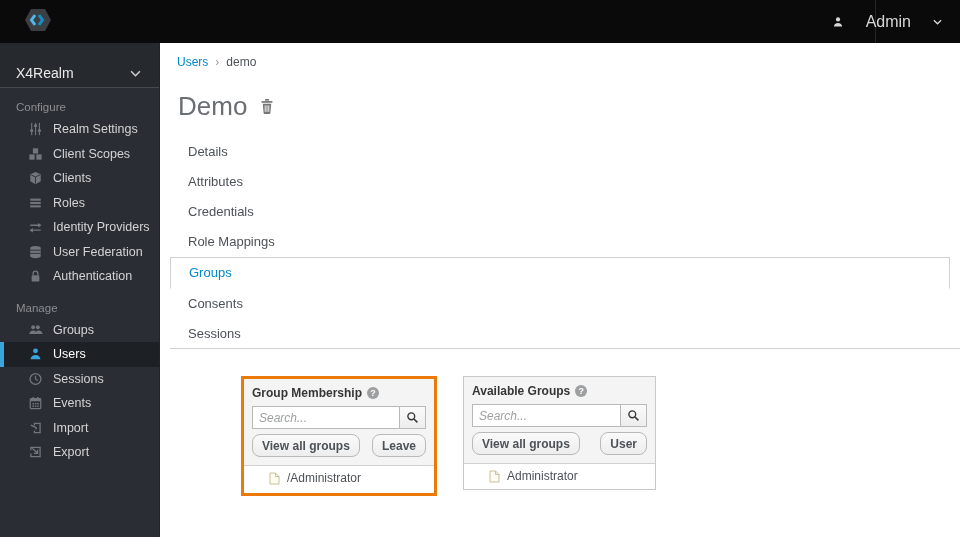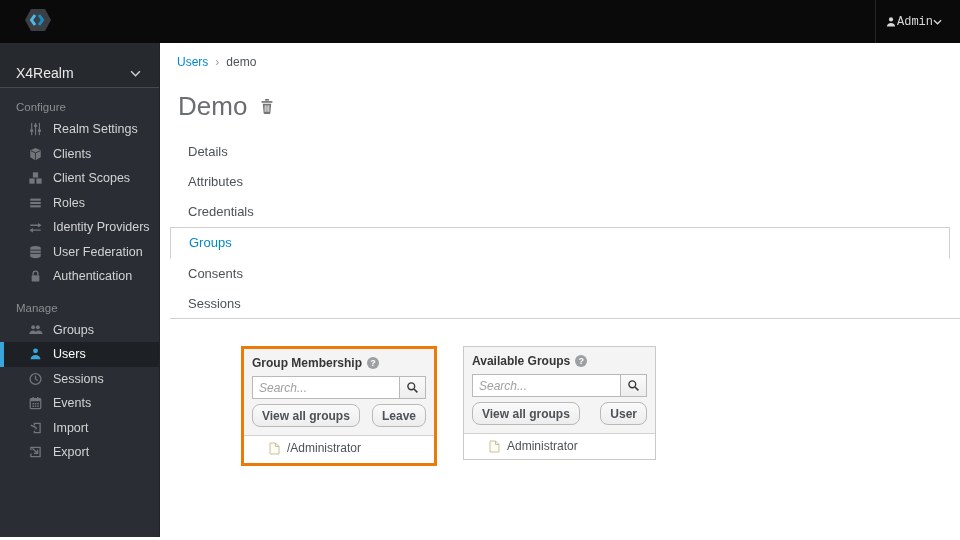--- a/index.html
+++ b/index.html
@@ -8,21 +8,21 @@
 
   
   .topbar { position:absolute; left:0; top:0; width:960px; height:43px;
             background:#0a0a0a; z-index:30; }
   .brand { position:absolute; left:25px; top:8px; display:flex; align-items:center; gap:6px; }
   .brand-text { color:#9fa1a4; font-size:18px; font-weight:bold; letter-spacing:1.5px;
                 background:linear-gradient(#c9cacd,#77797d); -webkit-background-clip:text;
                 background-clip:text; -webkit-text-fill-color:transparent; }
   .topbar-divider { position:absolute; left:875px; top:0; width:1px; height:43px; background:#262626; }
   .user-menu { position:absolute; right:18px; top:0; height:43px; display:flex;
-               align-items:center; gap:0; color:#d7d7d7; font-size:12px; cursor:pointer;font-family:Liberation Mono, monospace; }
+               align-items:center; gap:22px; color:#d7d7d7; font-size:16px; cursor:pointer; }
 
   
   .sidebar { position:absolute; left:0; top:43px; width:160px; height:494px;
              background:#2a2e34; z-index:20; border-right:1px solid #202327; }
   .realm-selector { height:45px; display:flex; align-items:center; justify-content:space-between;
                     padding:16px 18px 0 16px; color:#e9e9e9; font-size:14px;
                     border-bottom:1px solid #46494e; cursor:pointer; background:#262a2f; }
   .nav-section-label { margin:13px 0 4px 16px; color:#8b8d90; font-size:11.5px; }
   .nav-item { position:relative; height:24.5px; display:flex; align-items:center; gap:10px;
               padding-left:28px; color:#d2d3d4; font-size:12.5px; cursor:pointer; }
@@ -117,34 +117,34 @@
         <rect x="1.9" y="8.6" width="3.5" height="2.6"></rect>
       <rect x="7.4" y="1" width="1.3" height="14"></rect>
         <rect x="6.3" y="3" width="3.5" height="2.6"></rect>
       <rect x="11.8" y="1" width="1.3" height="14"></rect>
         <rect x="10.7" y="8.6" width="3.5" height="2.6"></rect>
     </svg>
     <span>Realm Settings</span>
   </div>
   <div class="nav-item">
     <svg class="nav-icon" viewBox="0 0 16 16">
+      <rect x="1" y="8.5" width="6" height="6"></rect>
+        <rect x="9" y="8.5" width="6" height="6"></rect>
+      <rect x="5" y="1.5" width="6" height="6"></rect>
+    </svg>
+    <span>Client Scopes</span>
+  </div>
+  <div class="nav-item">
+    <svg class="nav-icon" viewBox="0 0 16 16">
       <path d="M8 1l6 2.8v8L8 15 2 11.8v-8z"></path>
       <path d="M8 1l6 2.8L8 6.6 2 3.8z" fill="#2a2e34" opacity="0"></path>
       <path d="M2.6 4.3L8 6.8l5.4-2.5" fill="none" stroke="#2a2e34" stroke-width="1"></path>
       <path d="M8 6.8V14.4" stroke="#2a2e34" stroke-width="1"></path>
     </svg>
     <span>Clients</span>
-  </div>
-  <div class="nav-item">
-    <svg class="nav-icon" viewBox="0 0 16 16">
-      <rect x="1" y="8.5" width="6" height="6"></rect>
-        <rect x="9" y="8.5" width="6" height="6"></rect>
-      <rect x="5" y="1.5" width="6" height="6"></rect>
-    </svg>
-    <span>Client Scopes</span>
   </div>
   <div class="nav-item">
     <svg class="nav-icon" viewBox="0 0 16 16">
       <rect x="2" y="3" width="12" height="2.4"></rect>
         <rect x="2" y="6.8" width="12" height="2.4"></rect>
       <rect x="2" y="10.6" width="12" height="2.4"></rect>
     </svg>
     <span>Roles</span>
   </div>
   <div class="nav-item">
@@ -242,20 +242,21 @@
         <path d="M3.8 5.8h8.4l-.8 9.3a1.1 1.1 0 01-1.1 1H5.7a1.1 1.1 0 01-1.1-1z"></path>
         <path d="M6.2 7.4v6.4M8 7.4v6.4M9.8 7.4v6.4" stroke="#fff" stroke-width="0.9"></path>
       </svg>
     </span>
   </div>
 
   <ul class="tabs">
     <li class="tab">Details</li>
     <li class="tab">Attributes</li>
     <li class="tab">Credentials</li>
+    <li class="tab">Role Mappings</li>
     <li class="tab active">Groups</li>
     <li class="tab">Consents</li>
     <li class="tab">Sessions</li>
   </ul>
 
   <div class="panels">
 
     <div class="panel highlighted">
       <div class="panel-head">
         <div class="panel-title-row">

